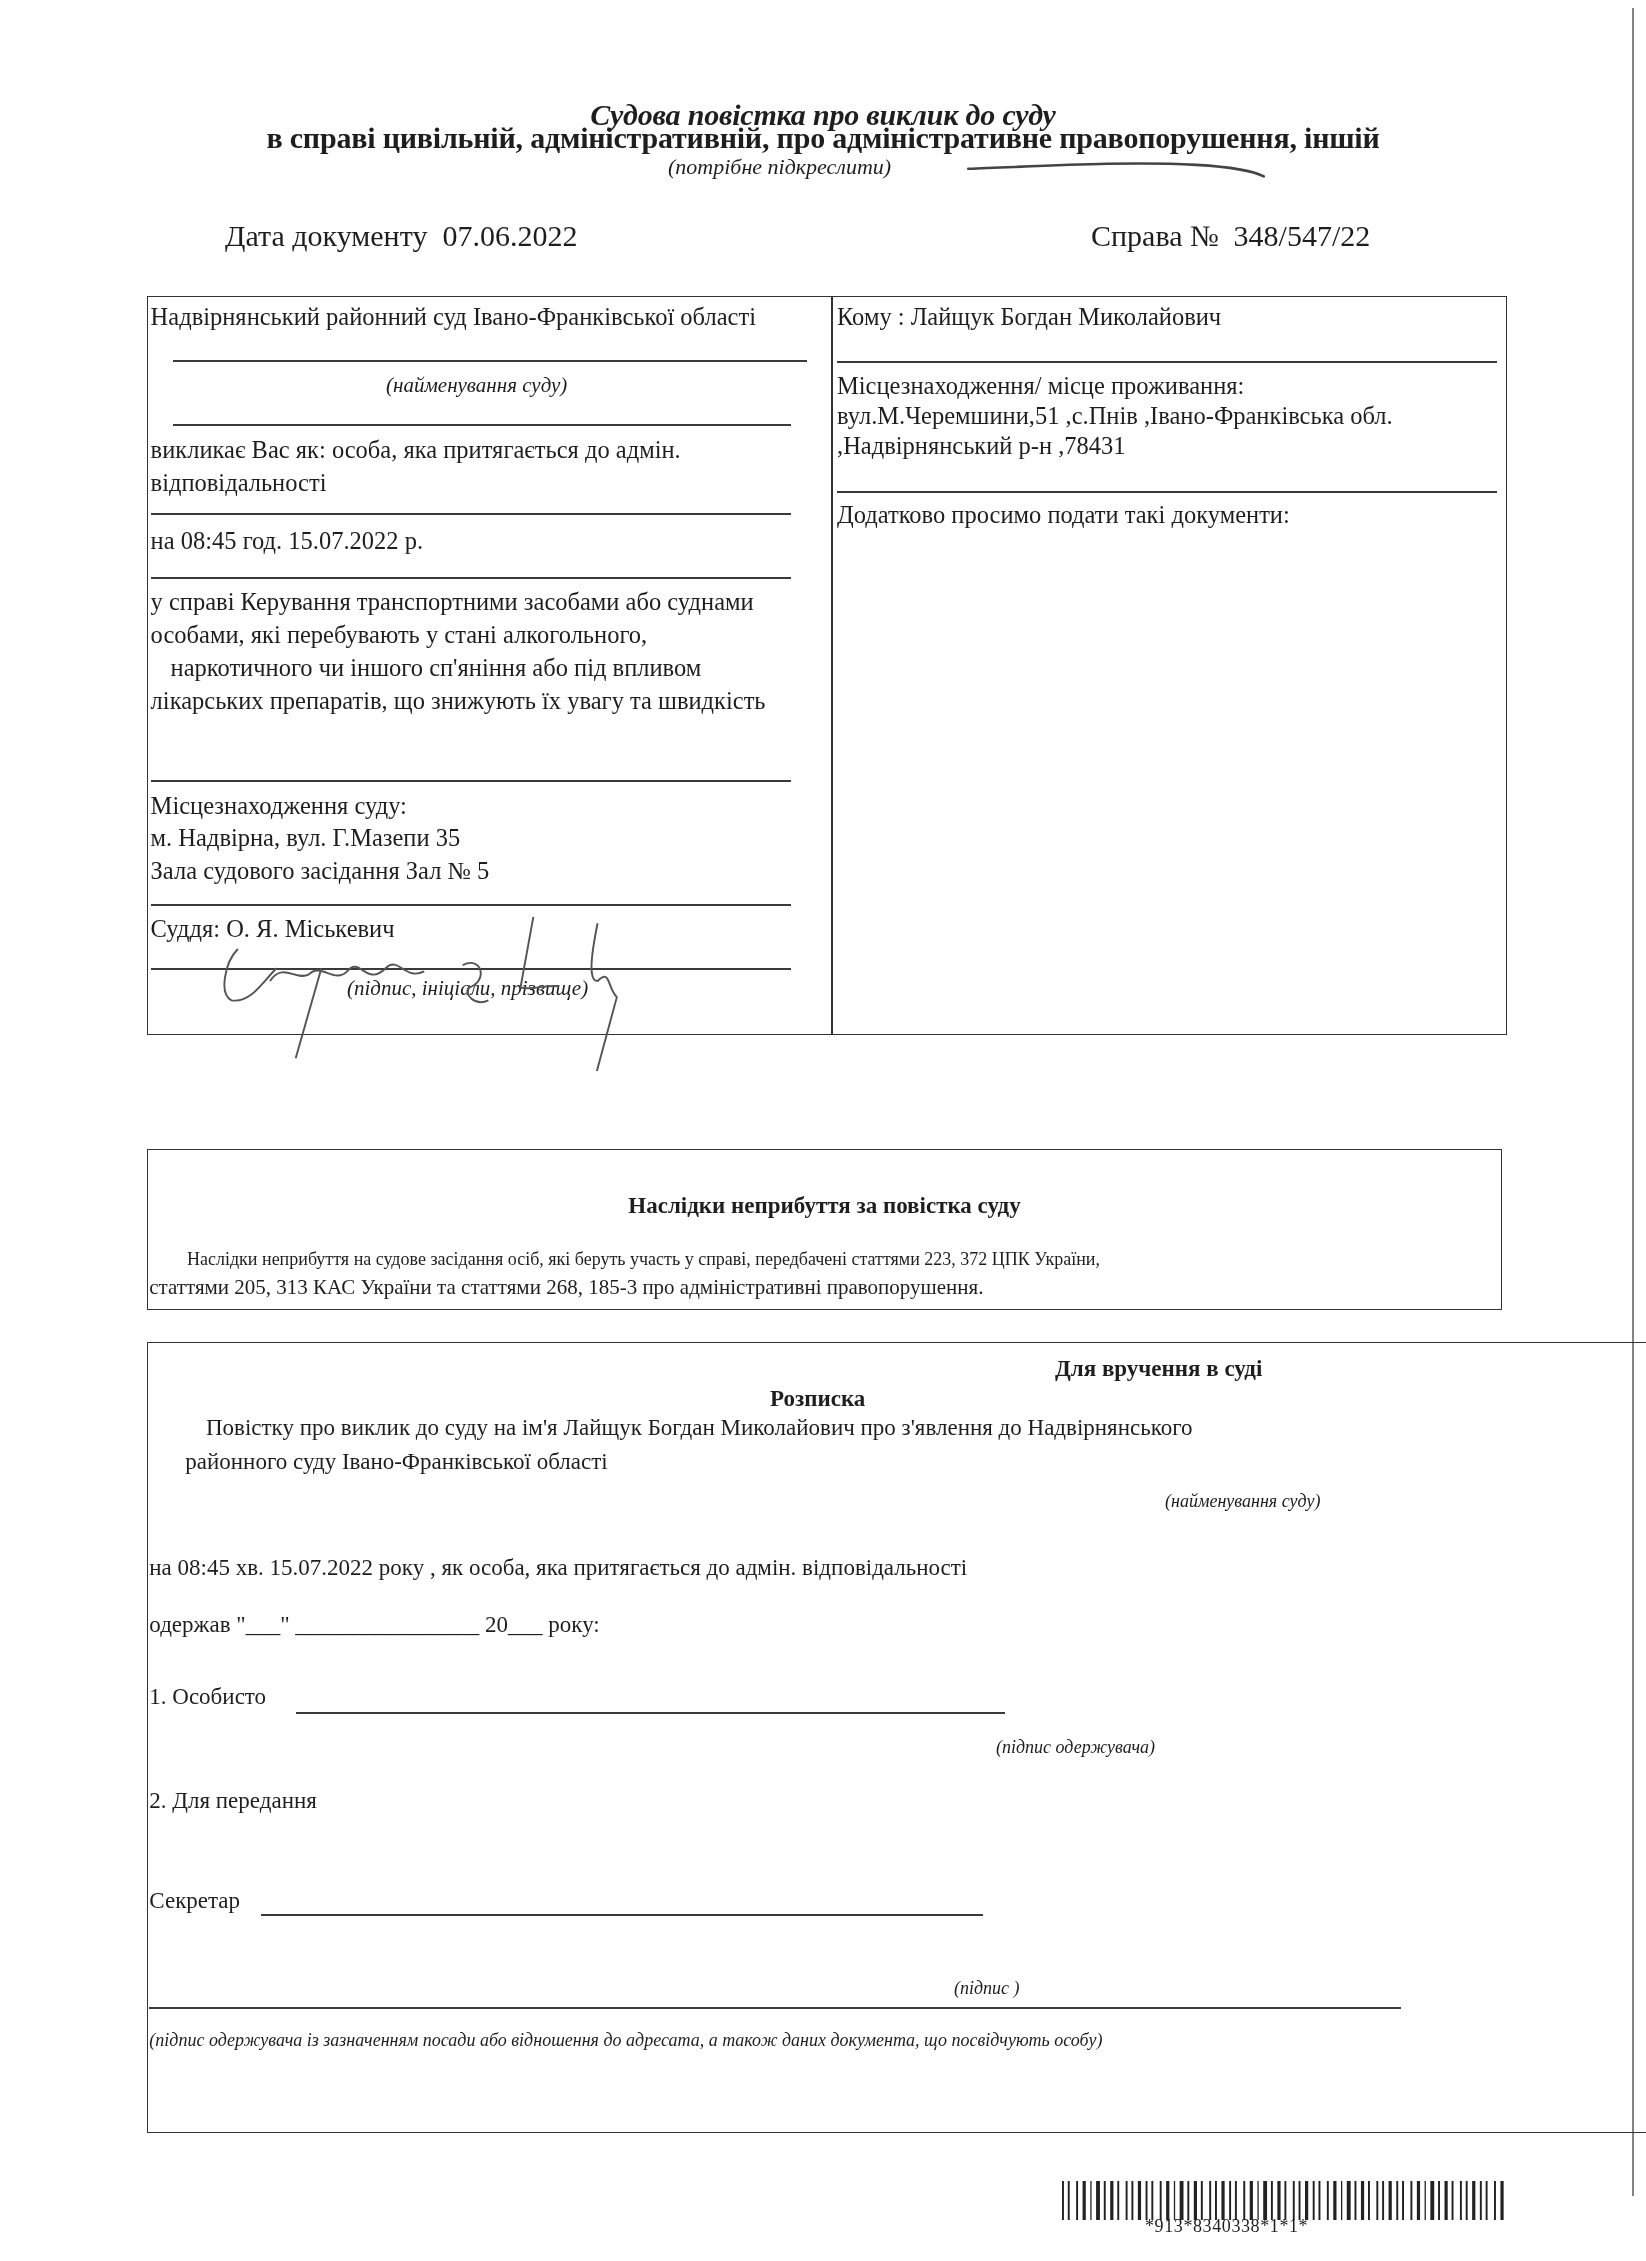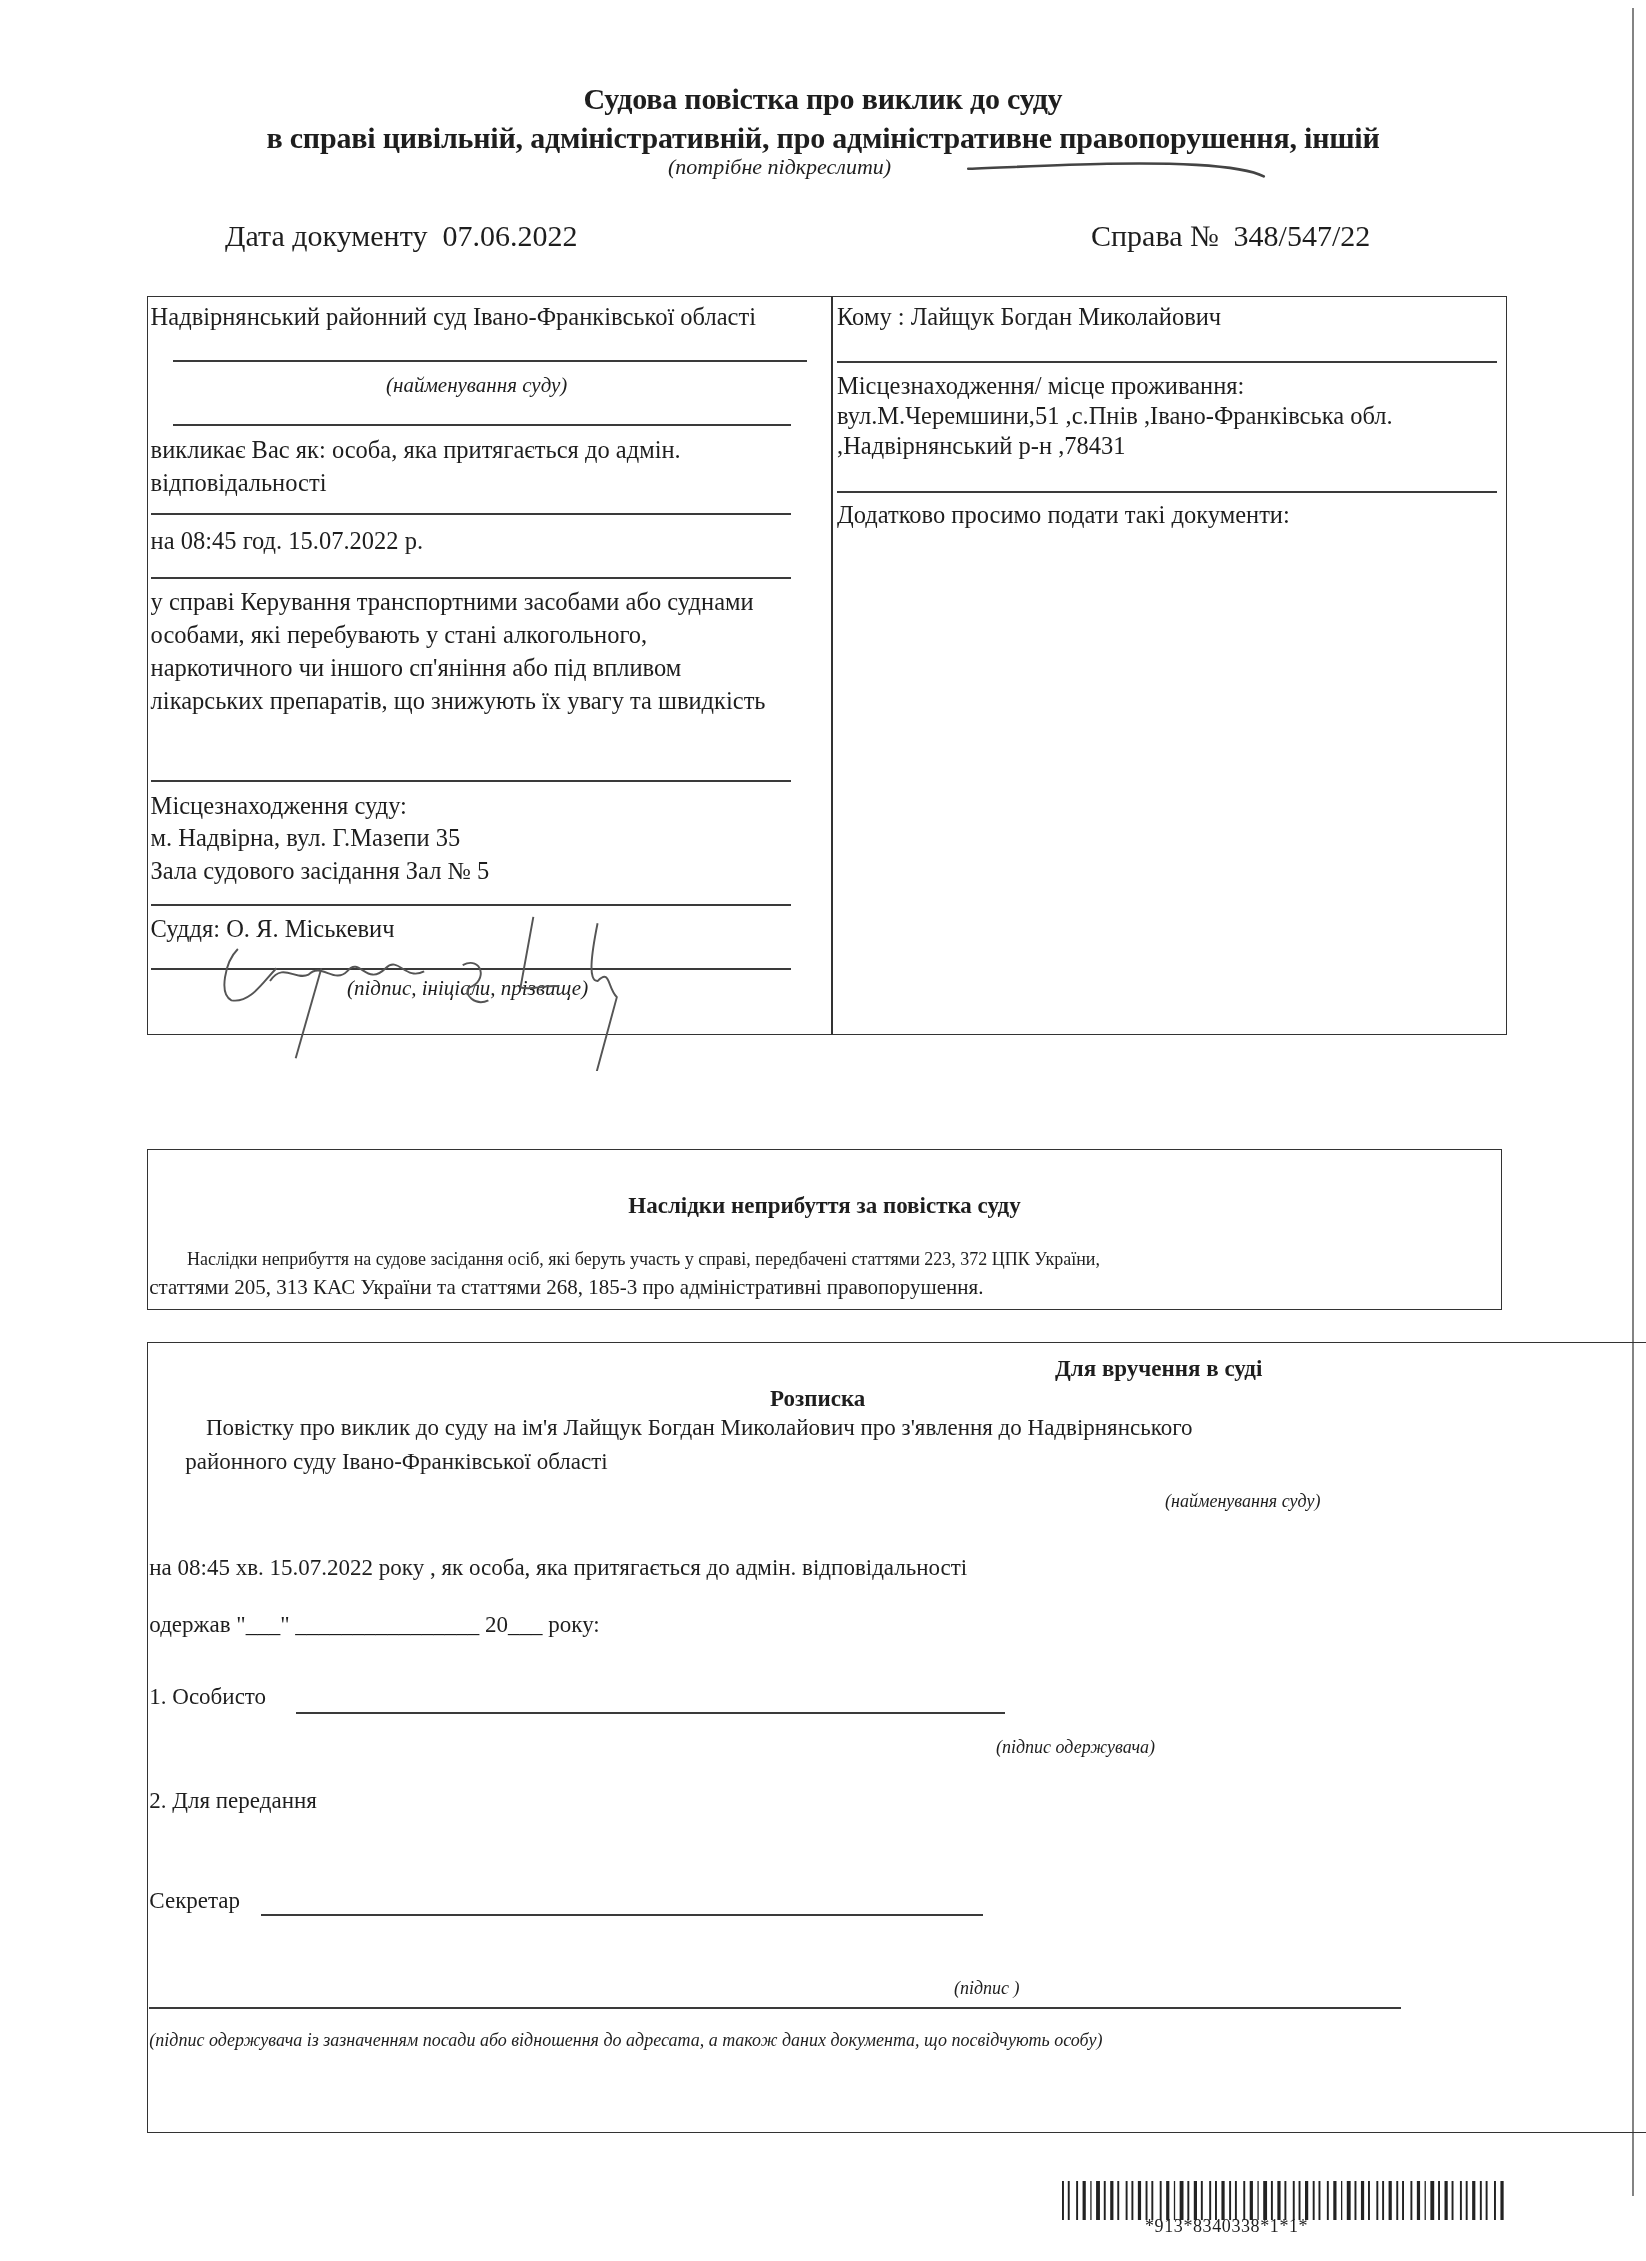--- a/index.html
+++ b/index.html
@@ -10,21 +10,21 @@
   }
   .scan-edge {
     position: absolute; left: 1632px; top: 7.7px; width: 1.9px; height: 2188px;
     background: #5a5a5a; opacity: 0.75;
   }
   .abs { position: absolute; }
   .title {
     position: absolute; left: 0; width: 1646px; text-align: center;
     font-weight: bold; font-size: 30px; letter-spacing: -0.2px;
   }
-  .t1 { top: 82px; }
+  .t1 { top: 98px; font-style: italic; }
   .t2 { top: 121px; }
   .subnote {
     position: absolute; top: 154px; left: 668px; font-style: italic; font-size: 22px;
   }
   .underline-stroke {
     position: absolute; left: 965px; top: 161px; width: 302px; height: 19.3px;
   }
   .meta { position: absolute; top: 219px; font-size: 30px; }
   .meta.left { left: 225px; }
   .meta.right { left: 1091px; }
@@ -89,21 +89,21 @@
   <div class="caption" style="left:238px; top:76px;">(найменування суду)</div>
   <div class="hr" style="left:24.5px; top:127px; width:618px;"></div>
   <div class="cell-text" style="left:2.6px; top:136px;">викликає Вас як:  особа, яка притягається до адмін.</div>
   <div class="cell-text" style="left:2.6px; top:169px;">відповідальності</div>
   <div class="hr" style="left:2.6px; top:216px; width:640px;"></div>
   <div class="cell-text" style="left:2.6px; top:227px;">на 08:45 год. 15.07.2022 р.</div>
   <div class="hr" style="left:2.6px; top:280px; width:640px;"></div>
   <div style="position:absolute; left:2.6px; top:288px;">
     <div class="cell-text" style="position:static;">у справі Керування транспортними засобами або суднами</div>
     <div class="cell-text" style="position:static;">особами, які перебувають у стані алкогольного,</div>
-    <div class="cell-text" style="position:static;">наркотичного чи іншого сп'яніння або під впливом</div>
+    <div class="cell-text" style="position:static;margin-left:20px;">наркотичного чи іншого сп'яніння або під впливом</div>
     <div class="cell-text" style="position:static;">лікарських препаратів, що знижують їх увагу та швидкість</div>
   </div>
   <div class="hr" style="left:2.6px; top:483px; width:640px;"></div>
   <div class="cell-text" style="left:2.6px; top:492px;">Місцезнаходження суду:</div>
   <div class="cell-text" style="left:2.6px; top:524px;">м. Надвірна, вул. Г.Мазепи 35</div>
   <div class="cell-text" style="left:2.6px; top:557px;">Зала судового засідання Зал № 5</div>
   <div class="hr" style="left:2.6px; top:607px; width:640px;"></div>
   <div class="cell-text" style="left:2.6px; top:615px;">Суддя: О. Я. Міськевич</div>
   <div class="hr" style="left:2.6px; top:671px; width:640px;"></div>
   <div class="caption" style="left:199px; top:679px;">(підпис, ініціали, прізвище)</div>

